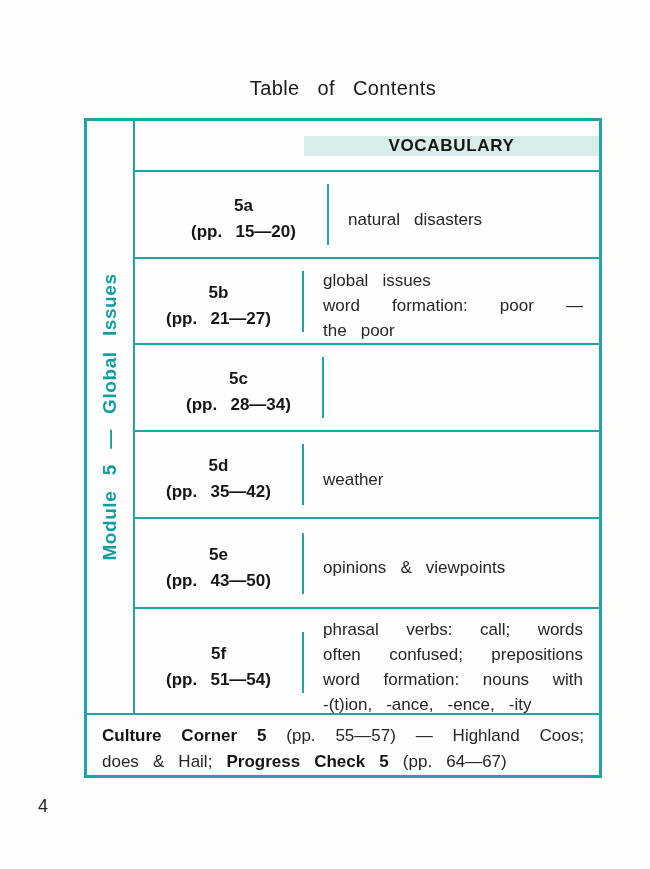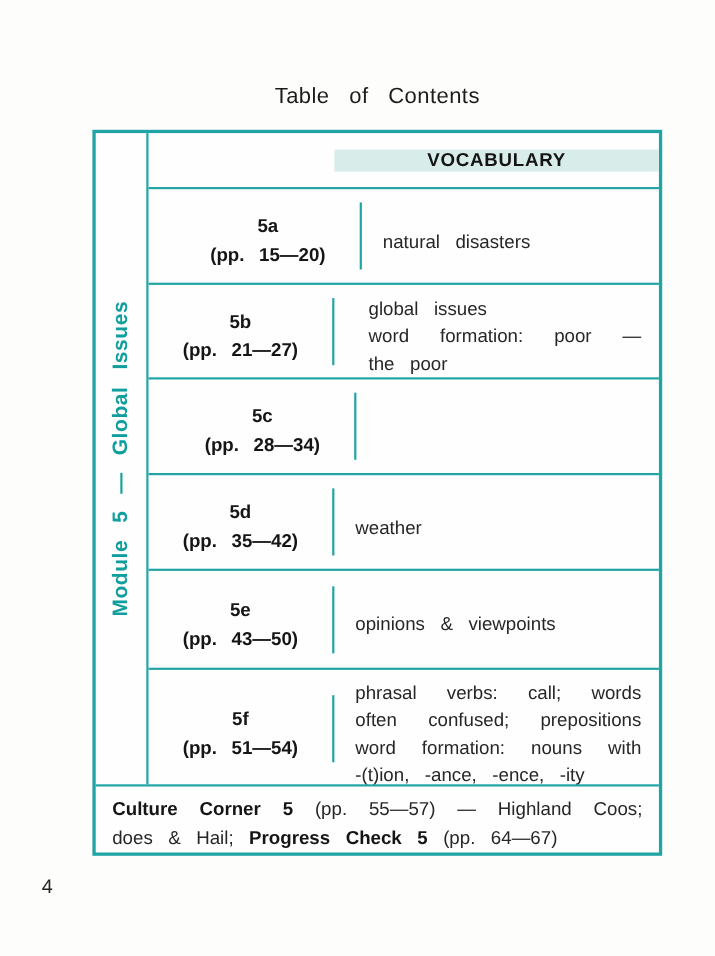--- a/index.html
+++ b/index.html
@@ -29,21 +29,21 @@
   .module-strip{flex:0 0 48px;border-right:2px solid var(--teal);position:relative;}
   .module-label{
     position:absolute;left:50%;top:50%;
     transform:translate(-50%,-50%) rotate(-90deg);
     white-space:nowrap;color:#119e9e;font-weight:bold;font-size:19px;
     word-spacing:0.5em;letter-spacing:0.03em;
   }
   .rows{flex:1 1 auto;display:flex;flex-direction:column;min-width:0;}
   .trow{display:flex;border-top:2px solid var(--teal);min-height:0;align-items:center;}
   .trow.header-row{border-top:none;flex:0 0 49px;}
-  .r-a{flex:0 0 87px;padding-left:25px;} .r-b{flex:0 0 86px;gap:12px;} .r-c{flex:0 0 87px;padding-left:20px;}
+  .r-a{flex:0 0 87px;padding-left:25px;} .r-b{flex:0 0 86px;} .r-c{flex:0 0 87px;padding-left:20px;}
   .r-d{flex:0 0 87px;} .r-e{flex:0 0 90px;} .r-f{flex:0 0 108px;}
   .cell-section{
     flex:0 0 169px;border-right:2px solid var(--teal);
     text-align:center;font-weight:bold;font-size:17px;line-height:26px;
     padding-top:9px;word-spacing:0.5em;color:var(--ink-bold);
   }
   .cell-empty{flex:0 0 169px;border-right:2px solid var(--teal);background:#fefefe;}
   .cell-vocab{
     flex:1 1 auto;font-size:17px;line-height:25px;
     padding:9px 16px 0 19px;word-spacing:0.55em;color:var(--ink);

